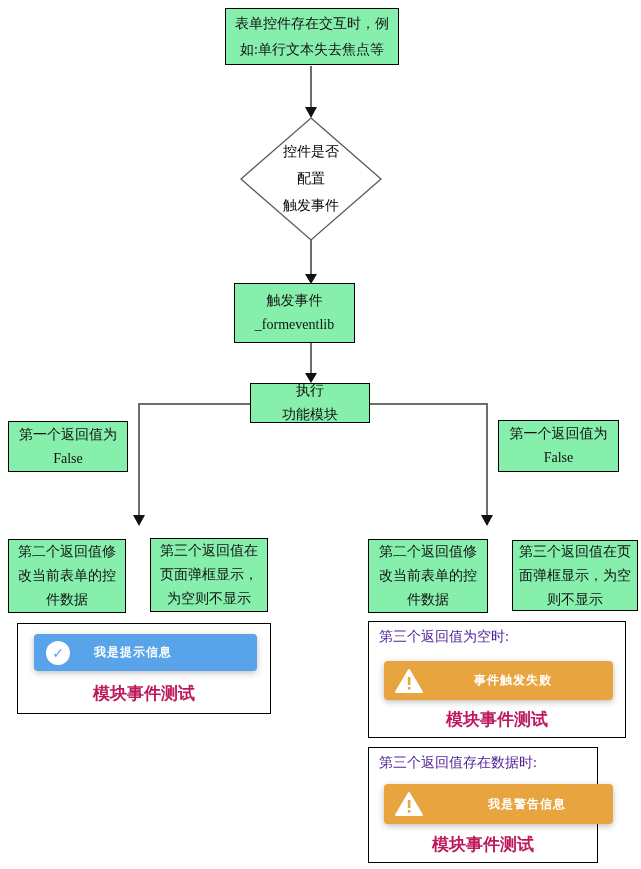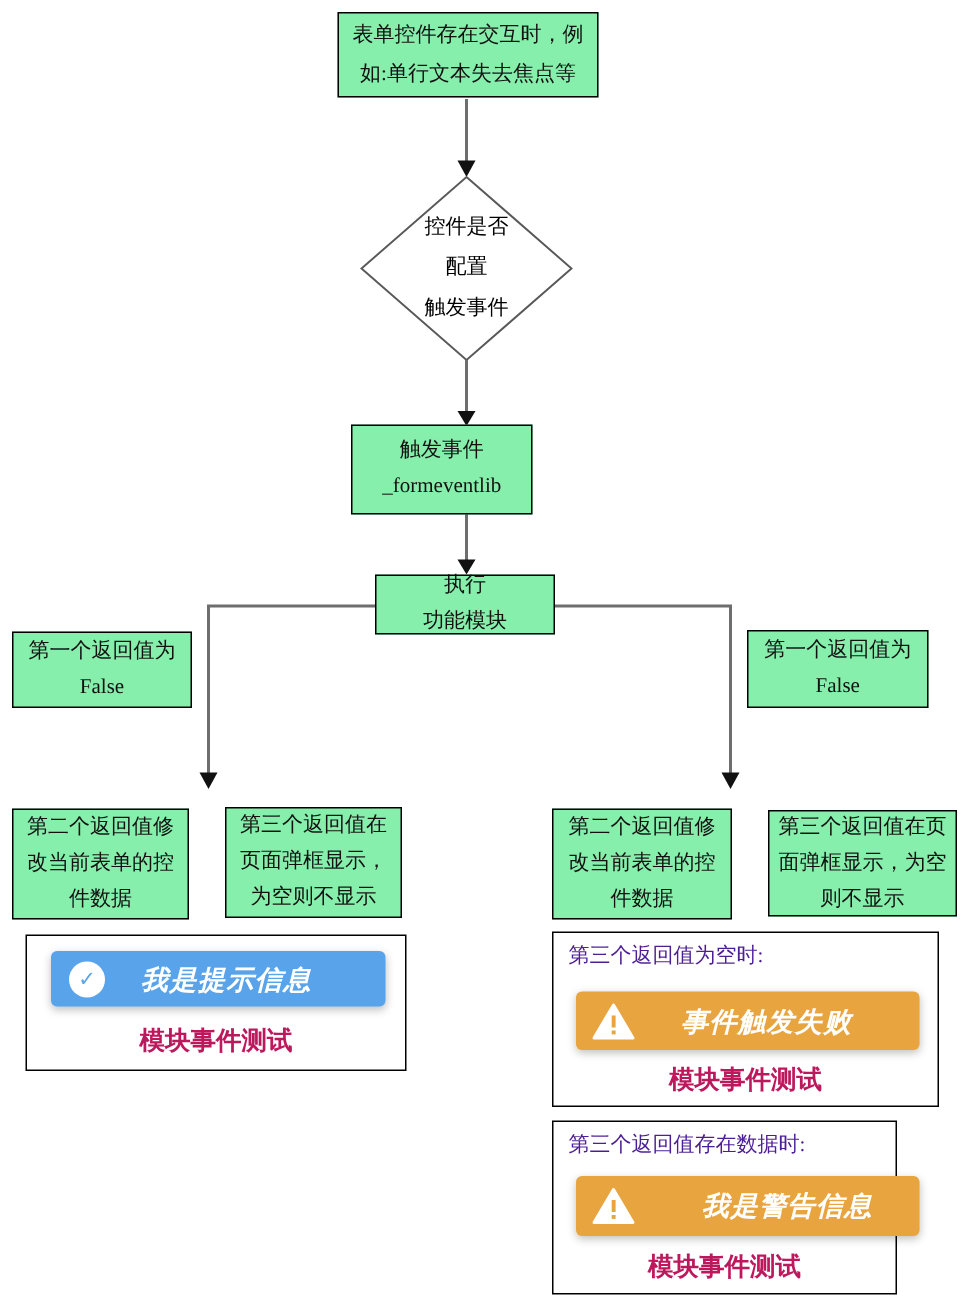--- a/index.html
+++ b/index.html
@@ -11,22 +11,22 @@
         text-align:center;font-size:14px;color:#111;line-height:24px;padding:2px 4px;}
   .node .ln{display:block;}
   .diamond-text{position:absolute;left:241px;top:141px;width:140px;height:76px;
         display:flex;flex-direction:column;align-items:center;justify-content:space-between;
         text-align:center;font-size:14px;color:#000000;line-height:22px;}
   .panel{position:absolute;border:1px solid #000;background:#fff;box-sizing:border-box;}
   .toast{position:absolute;border-radius:4px;display:flex;align-items:center;
          box-shadow:0 2px 6px rgba(0,0,0,0.25);
          font-family:"Liberation Sans","DejaVu Sans",sans-serif;}
   .toast-blue{background:#58a3e9;}
-  .toast-orange{background:#e8a43f;}
-  .toast-text{color:#fff;font-size:18px;font-weight:bold;margin-left:24px;letter-spacing:1px;font-style:italic;}
+  .toast-orange{background:#e8a43f;gap:20px;}
+  .toast-text{color:#fff;font-size:12px;font-weight:bold;margin-left:24px;letter-spacing:1px;}
   .check-circle{width:24px;height:24px;border-radius:50%;background:#fff;margin-left:12px;
         display:flex;align-items:center;justify-content:center;
         color:#58a3e9;font-size:14px;font-weight:bold;}
   .warn-triangle{width:30px;height:26px;margin-left:10px;position:relative;
         display:flex;align-items:center;justify-content:center;}
   .warn-triangle svg{position:absolute;left:0;top:0;}
   .caption{position:absolute;left:0;width:100%;text-align:center;
         font-family:"Liberation Sans","DejaVu Sans",sans-serif;
         font-size:17px;font-weight:bold;color:#be185d;}
   .panel-label{position:absolute;left:10px;top:6px;font-size:14px;color:#4c1d95;

